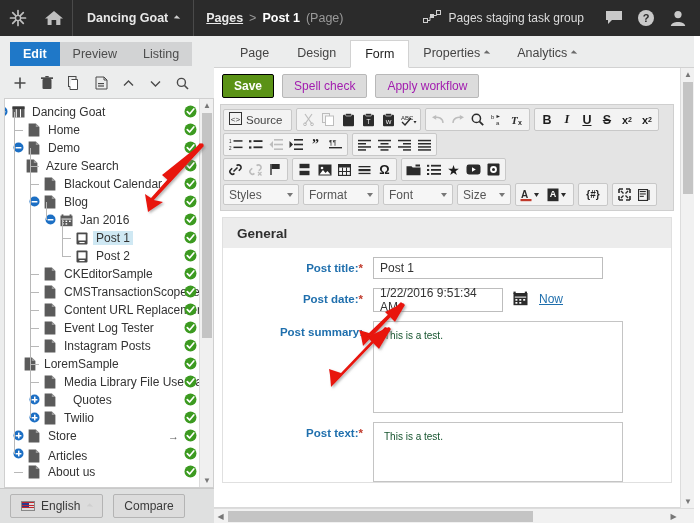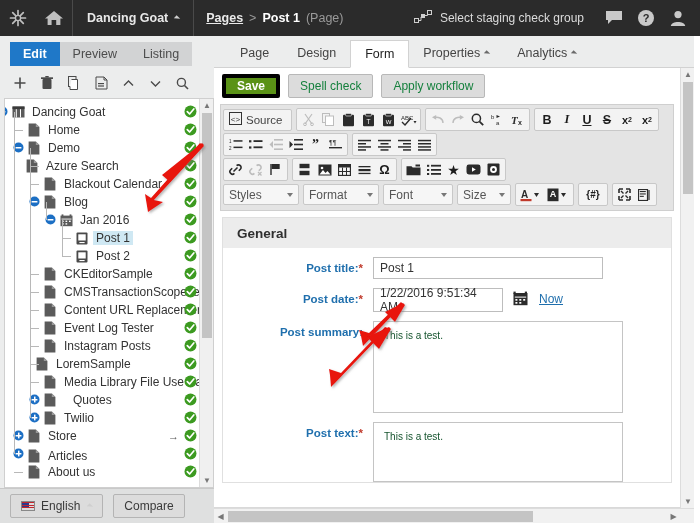--- a/index.html
+++ b/index.html
@@ -58,22 +58,22 @@
   
   .right { position:absolute; left:214px; top:36px; width:480px; height:487px; background:#fff; }
   .rtabs { position:absolute; left:0; top:0; width:480px; height:32px; background:#eceded; border-bottom:1px solid #d2d2d2; display:flex; align-items:flex-end; padding-left:12px; }
   .rtab { height:28px; line-height:28px; padding:0 14px; font-size:12.5px; color:#444; display:flex; align-items:center; gap:5px; }
   .rtab.active { background:#fff; border:1px solid #d2d2d2; border-bottom:1px solid #fff; margin-bottom:-1px; color:#222; }
   .rtab .cdn { width:0;height:0;border-left:4px solid transparent;border-top:5px solid #6a6a6a; transform:rotate(-45deg); }
 
   .editor { position:absolute; left:0; top:32px; width:466px; height:440px; background:#fff; border-bottom:1px solid #d9d9d9; }
   .actbar { height:32px; display:flex; align-items:center; gap:8px; padding:4px 0 0 8px; }
   .abtn { height:24px; padding:0 11px; display:flex; align-items:center; font-size:12px; border-radius:2px; }
-  .abtn.save { background:#5a9216; color:#fff; border:4px solid #000000; font-weight:bold; }
-  .abtn.grey { background:#dcdcdc; color:#15803d; border:1px solid #b8b8b8; }
+  .abtn.save { background:#5a9216; color:#fff; border:1px solid #000000; font-weight:bold; }
+  .abtn.grey { background:#dcdcdc; color:#a21caf; border:1px solid #b8b8b8; }
 
   .cktoolbar { margin:4px 6px 0 6px; border:1px solid #cfcfcf; background:#e4e4e4; padding:2px 2px 3px 2px; }
   .ckrow { display:flex; align-items:center; gap:4px; padding:1px 0; }
   .ckgrp { display:flex; align-items:center; gap:1px; background:#f3f3f3; border:1px solid #c8c8c8; border-radius:2px; padding:1px 2px; }
   .cki { width:19px; height:19px; display:flex; align-items:center; justify-content:center; color:#1d1d1d; font-size:12px; }
   .cki.dim { color:#bdbdbd; }
   .cki.txt { font-size:12.5px; font-weight:bold; }
   .cksrc { display:flex; align-items:center; gap:4px; padding:1px 7px 1px 3px; }
   .cksel { display:flex; align-items:center; justify-content:space-between; background:#f6f6f6; border:1px solid #c8c8c8; border-radius:2px; height:21px; padding:0 5px; color:#555; font-size:12px; }
   .cksel .cd { width:0;height:0;border-left:3.5px solid transparent;border-right:3.5px solid transparent;border-top:4px solid #777; margin-left:8px; }
@@ -134,21 +134,21 @@
     <div class="tb-right">
       <div class="tb-stage">
         <span>
           <svg width="18" height="14" viewBox="0 0 18 14">
             <rect x="0.5" y="8.5" width="4" height="4" fill="none" stroke="#cfcfcf"></rect>
             <rect x="7" y="4" width="4" height="4" fill="#cfcfcf"></rect>
             <rect x="13.5" y="0.5" width="4" height="4" fill="none" stroke="#cfcfcf"></rect>
             <path d="M4.5 10.5 H7 V7 M11 5.5 H13.5 V3" stroke="#cfcfcf" fill="none"></path>
           </svg>
         </span>
-        <span>Select staging check group</span>
+        <span>Pages staging task group</span>
       </div>
       <div class="tb-btn">
         <svg width="18" height="16" viewBox="0 0 18 16">
             <path d="M1 1 h16 v9 H7 l-4 4 v-4 H1 Z" fill="#c9c9c9"></path>
           </svg>
       </div>
       <div class="tb-btn">
         <svg width="18" height="18" viewBox="0 0 18 18">
           <circle cx="9" cy="9" r="8" fill="#c9c9c9"></circle>
           <text x="9" y="13" font-size="11" font-weight="bold" fill="#2b2b2b" text-anchor="middle" font-family="Liberation Sans">?</text>
@@ -438,21 +438,21 @@
                 <path d="M0.6 0.6 h7.2 l3.6 3.4 v9.4 H0.6 Z" fill="#5b5b5b"></path>
                 <path d="M7.8 0.6 v3.4 h3.6 Z" fill="#9a9a9a"></path>
               </svg>
             </span>
             <span class="lbl">Instagram Posts</span>
             <span class="chk"><svg width="13" height="13" viewBox="0 0 13 13">
                 <circle cx="6.5" cy="6.5" r="6" fill="#3c9a20"></circle>
                 <path d="M3.3 6.6 L5.6 9 L9.8 4" stroke="#fff" stroke-width="1.7" fill="none" stroke-linecap="round" stroke-linejoin="round"></path>
               </svg></span>
           </div>
-          <div class="trow" style="padding-left: 30px; align-items: center;">
+          <div class="trow" style="padding-left: 18px; align-items: center;">
             <span class="guide" style="left: 25px; top: 9px;"></span>
             <span class="ticon">
               <svg width="12" height="14" viewBox="0 0 12 14">
                 <path d="M0.6 0.6 h7.2 l3.6 3.4 v9.4 H0.6 Z" fill="#5b5b5b"></path>
                 <path d="M7.8 0.6 v3.4 h3.6 Z" fill="#9a9a9a"></path>
               </svg>
             </span>
             <span class="lbl">LoremSample</span>
             <span class="chk"><svg width="13" height="13" viewBox="0 0 13 13">
                 <circle cx="6.5" cy="6.5" r="6" fill="#3c9a20"></circle>

